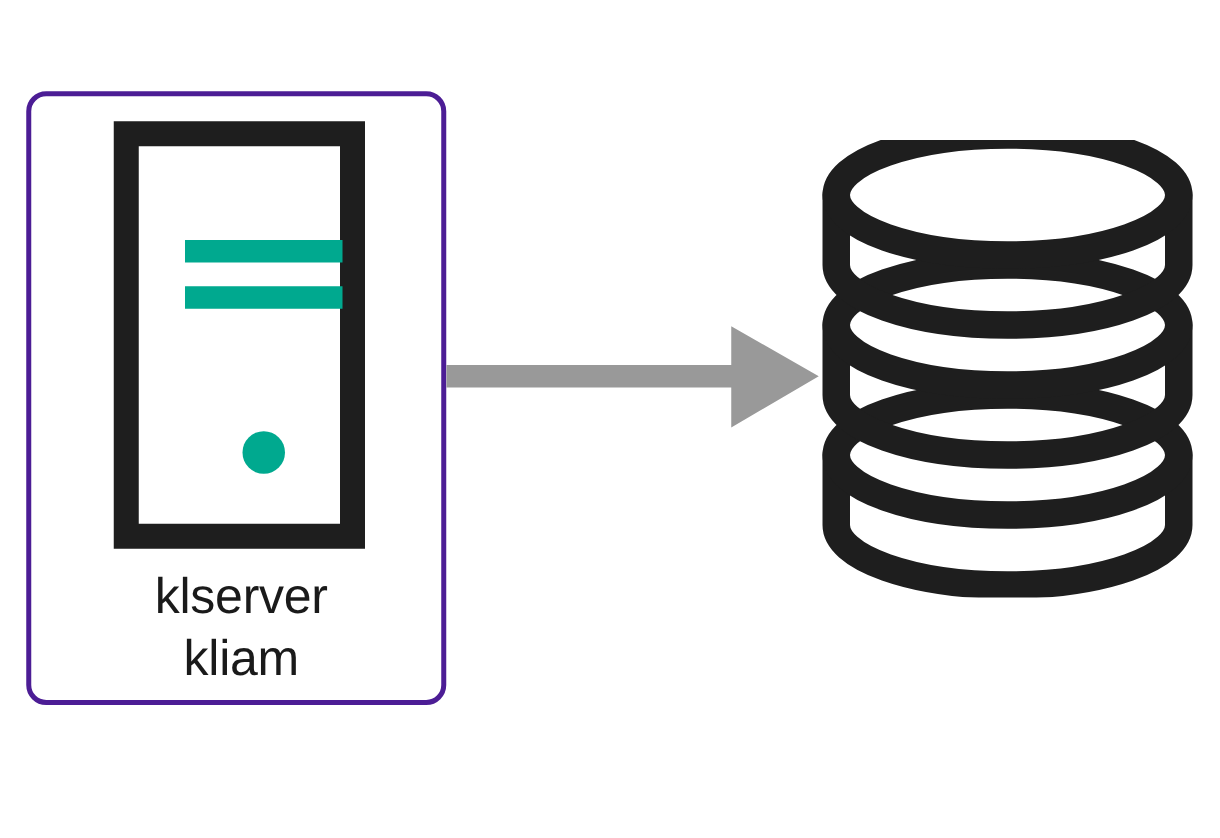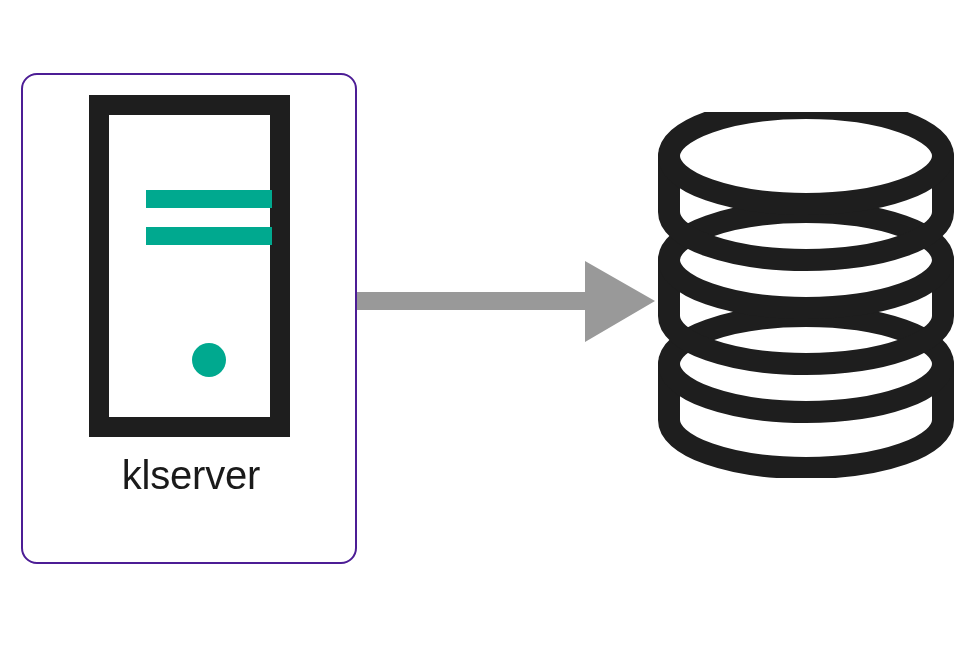--- a/index.html
+++ b/index.html
@@ -19,21 +19,21 @@
   }
 
   
   .node-card {
     position: absolute;
     left: 21px;
     top: 73px;
     width: 336px;
     height: 491px;
     box-sizing: border-box;
-    border: 2px solid #4c1d95;
+    border: 4px solid #4c1d95;
     border-radius: 16px;
     background: #ffffff;
   }
 
   
   .server-icon {
     position: absolute;
     left: 66px;   
     top: 20px;    
     width: 201px;
@@ -102,20 +102,21 @@
   <div class="node-card">
 
     <div class="server-icon">
       <div class="server-bar server-bar-1"></div>
       <div class="server-bar server-bar-2"></div>
       <div class="server-led"></div>
     </div>
 
     <div class="node-label">
       <div>klserver</div>
+      <div>kliam</div>
     </div>
 
   </div>
 
   <div class="arrow">
     <svg width="300" height="90" viewBox="0 0 300 90" xmlns="http://www.w3.org/2000/svg">
 
       <polygon points="0,34 228,34 228,3 298,43 228,84 228,52 0,52" fill="#999999"></polygon>
     </svg>
   </div>

